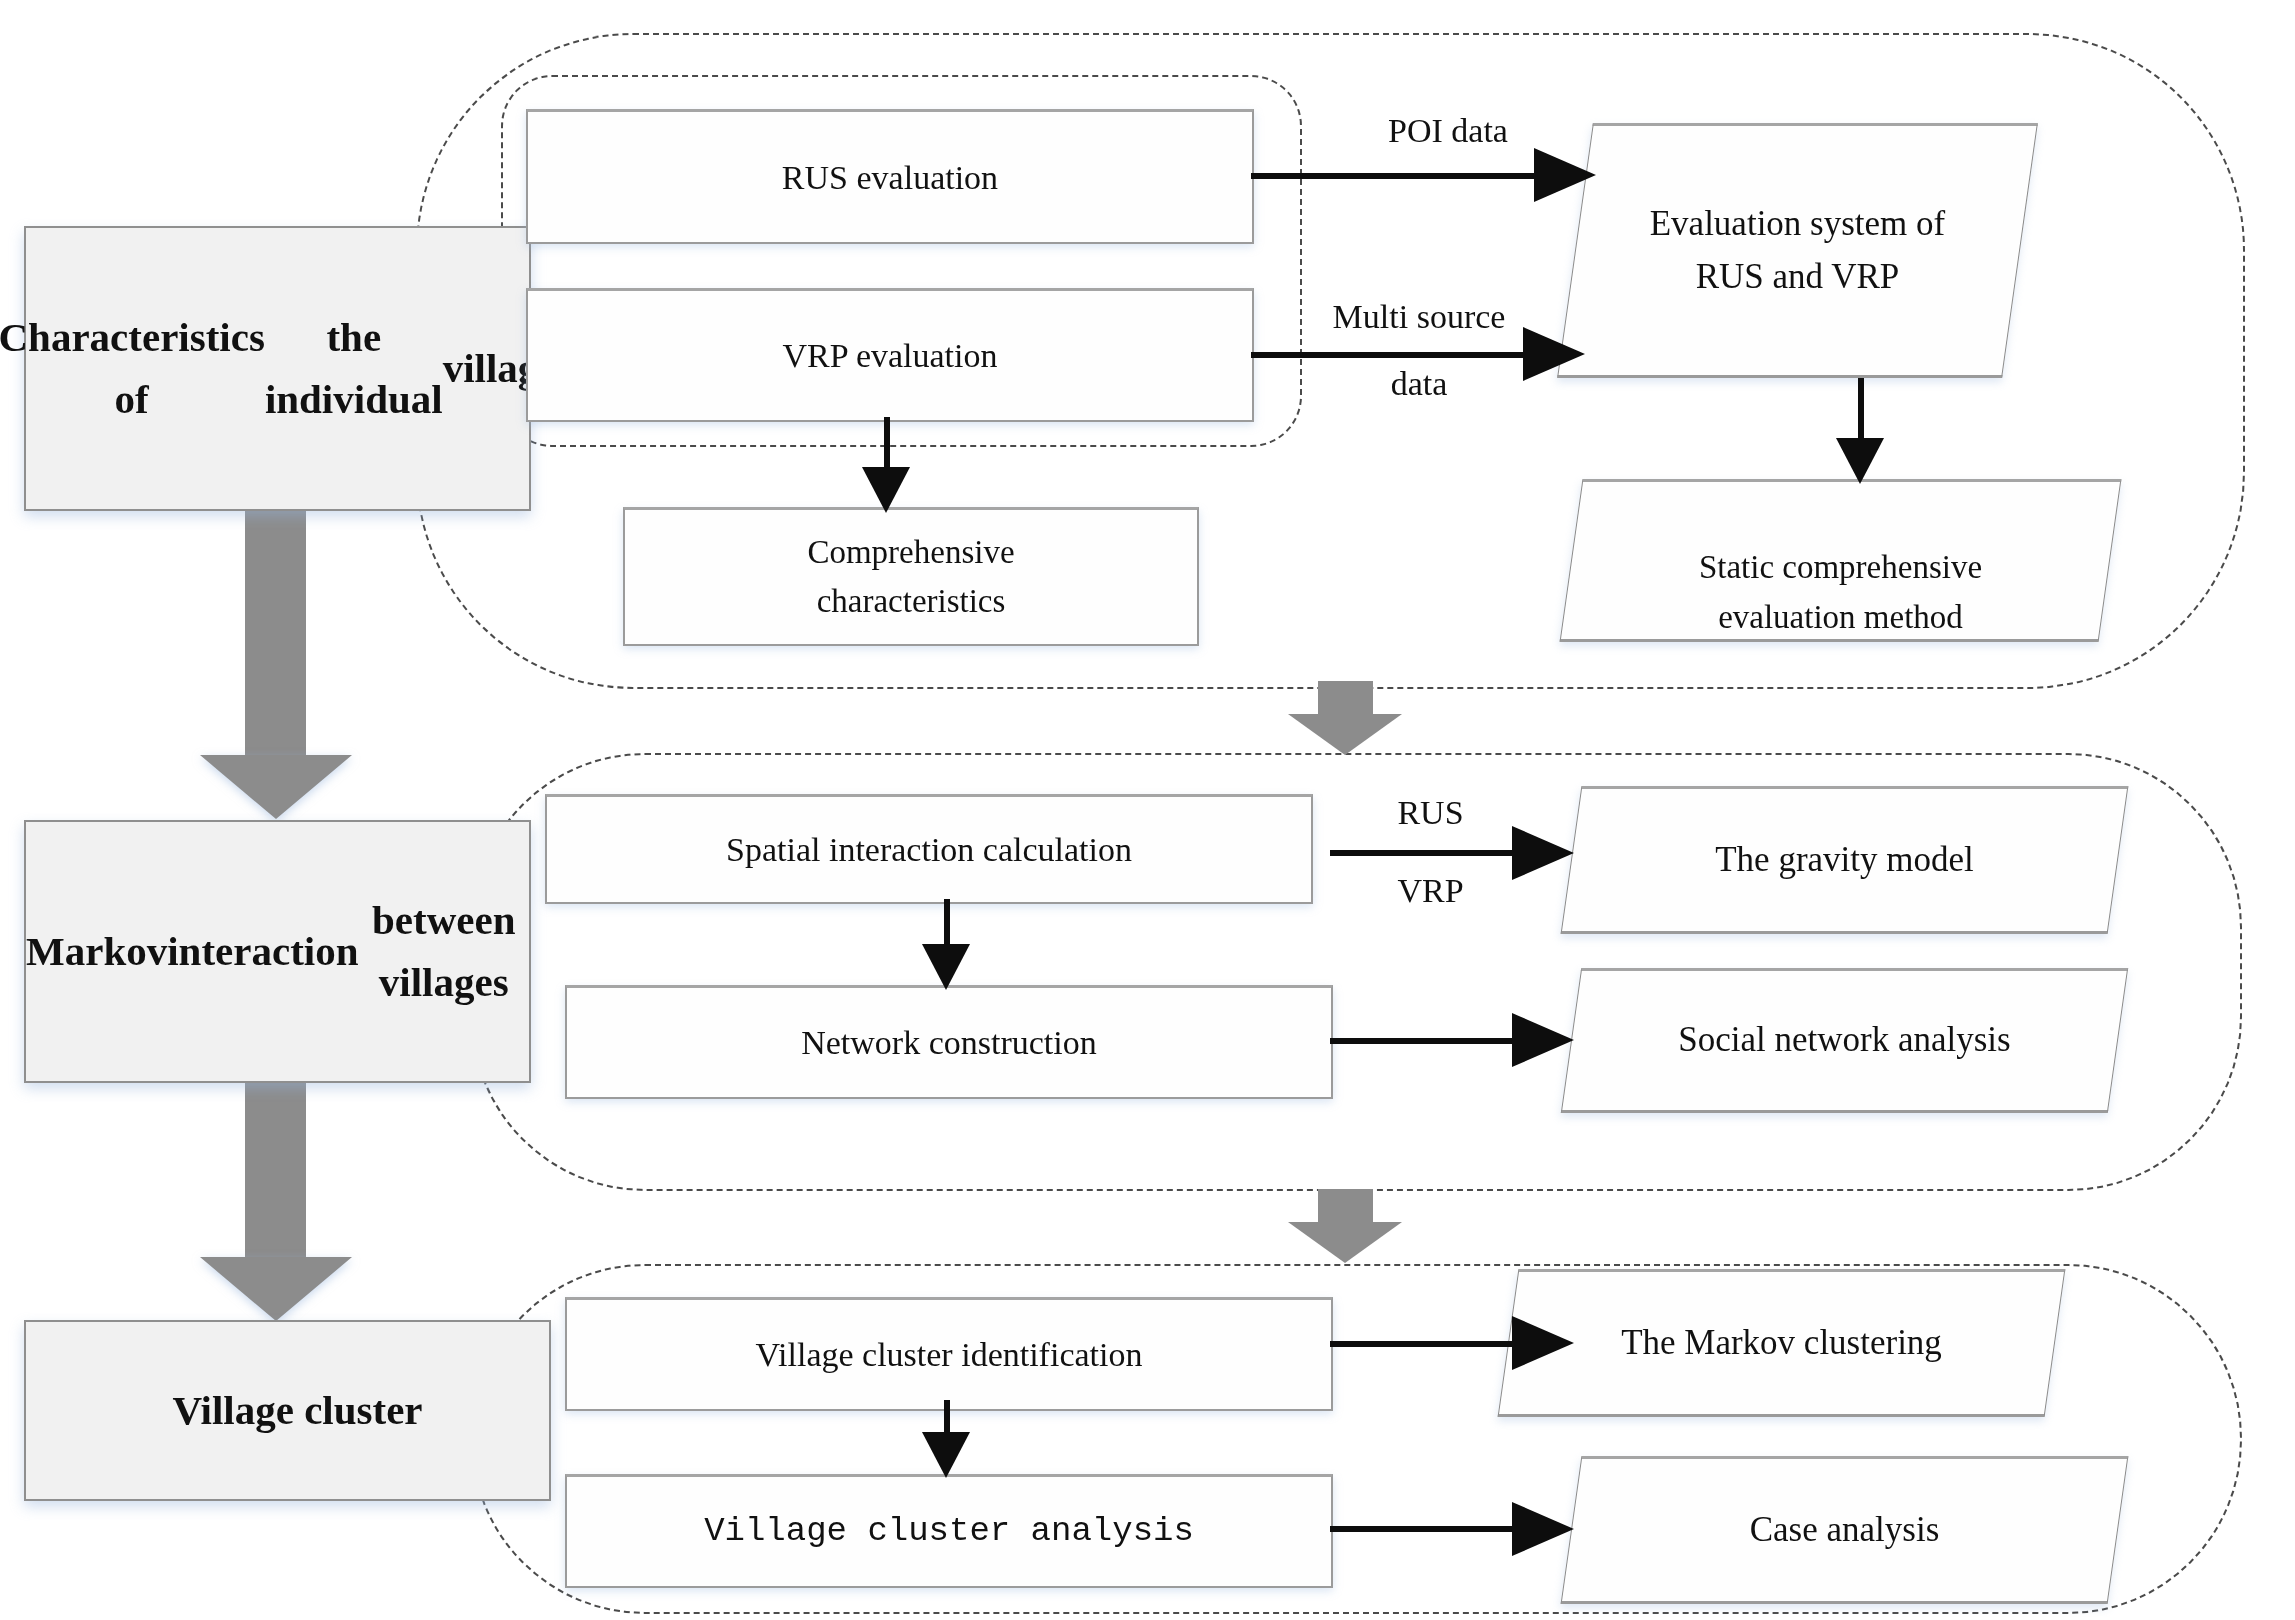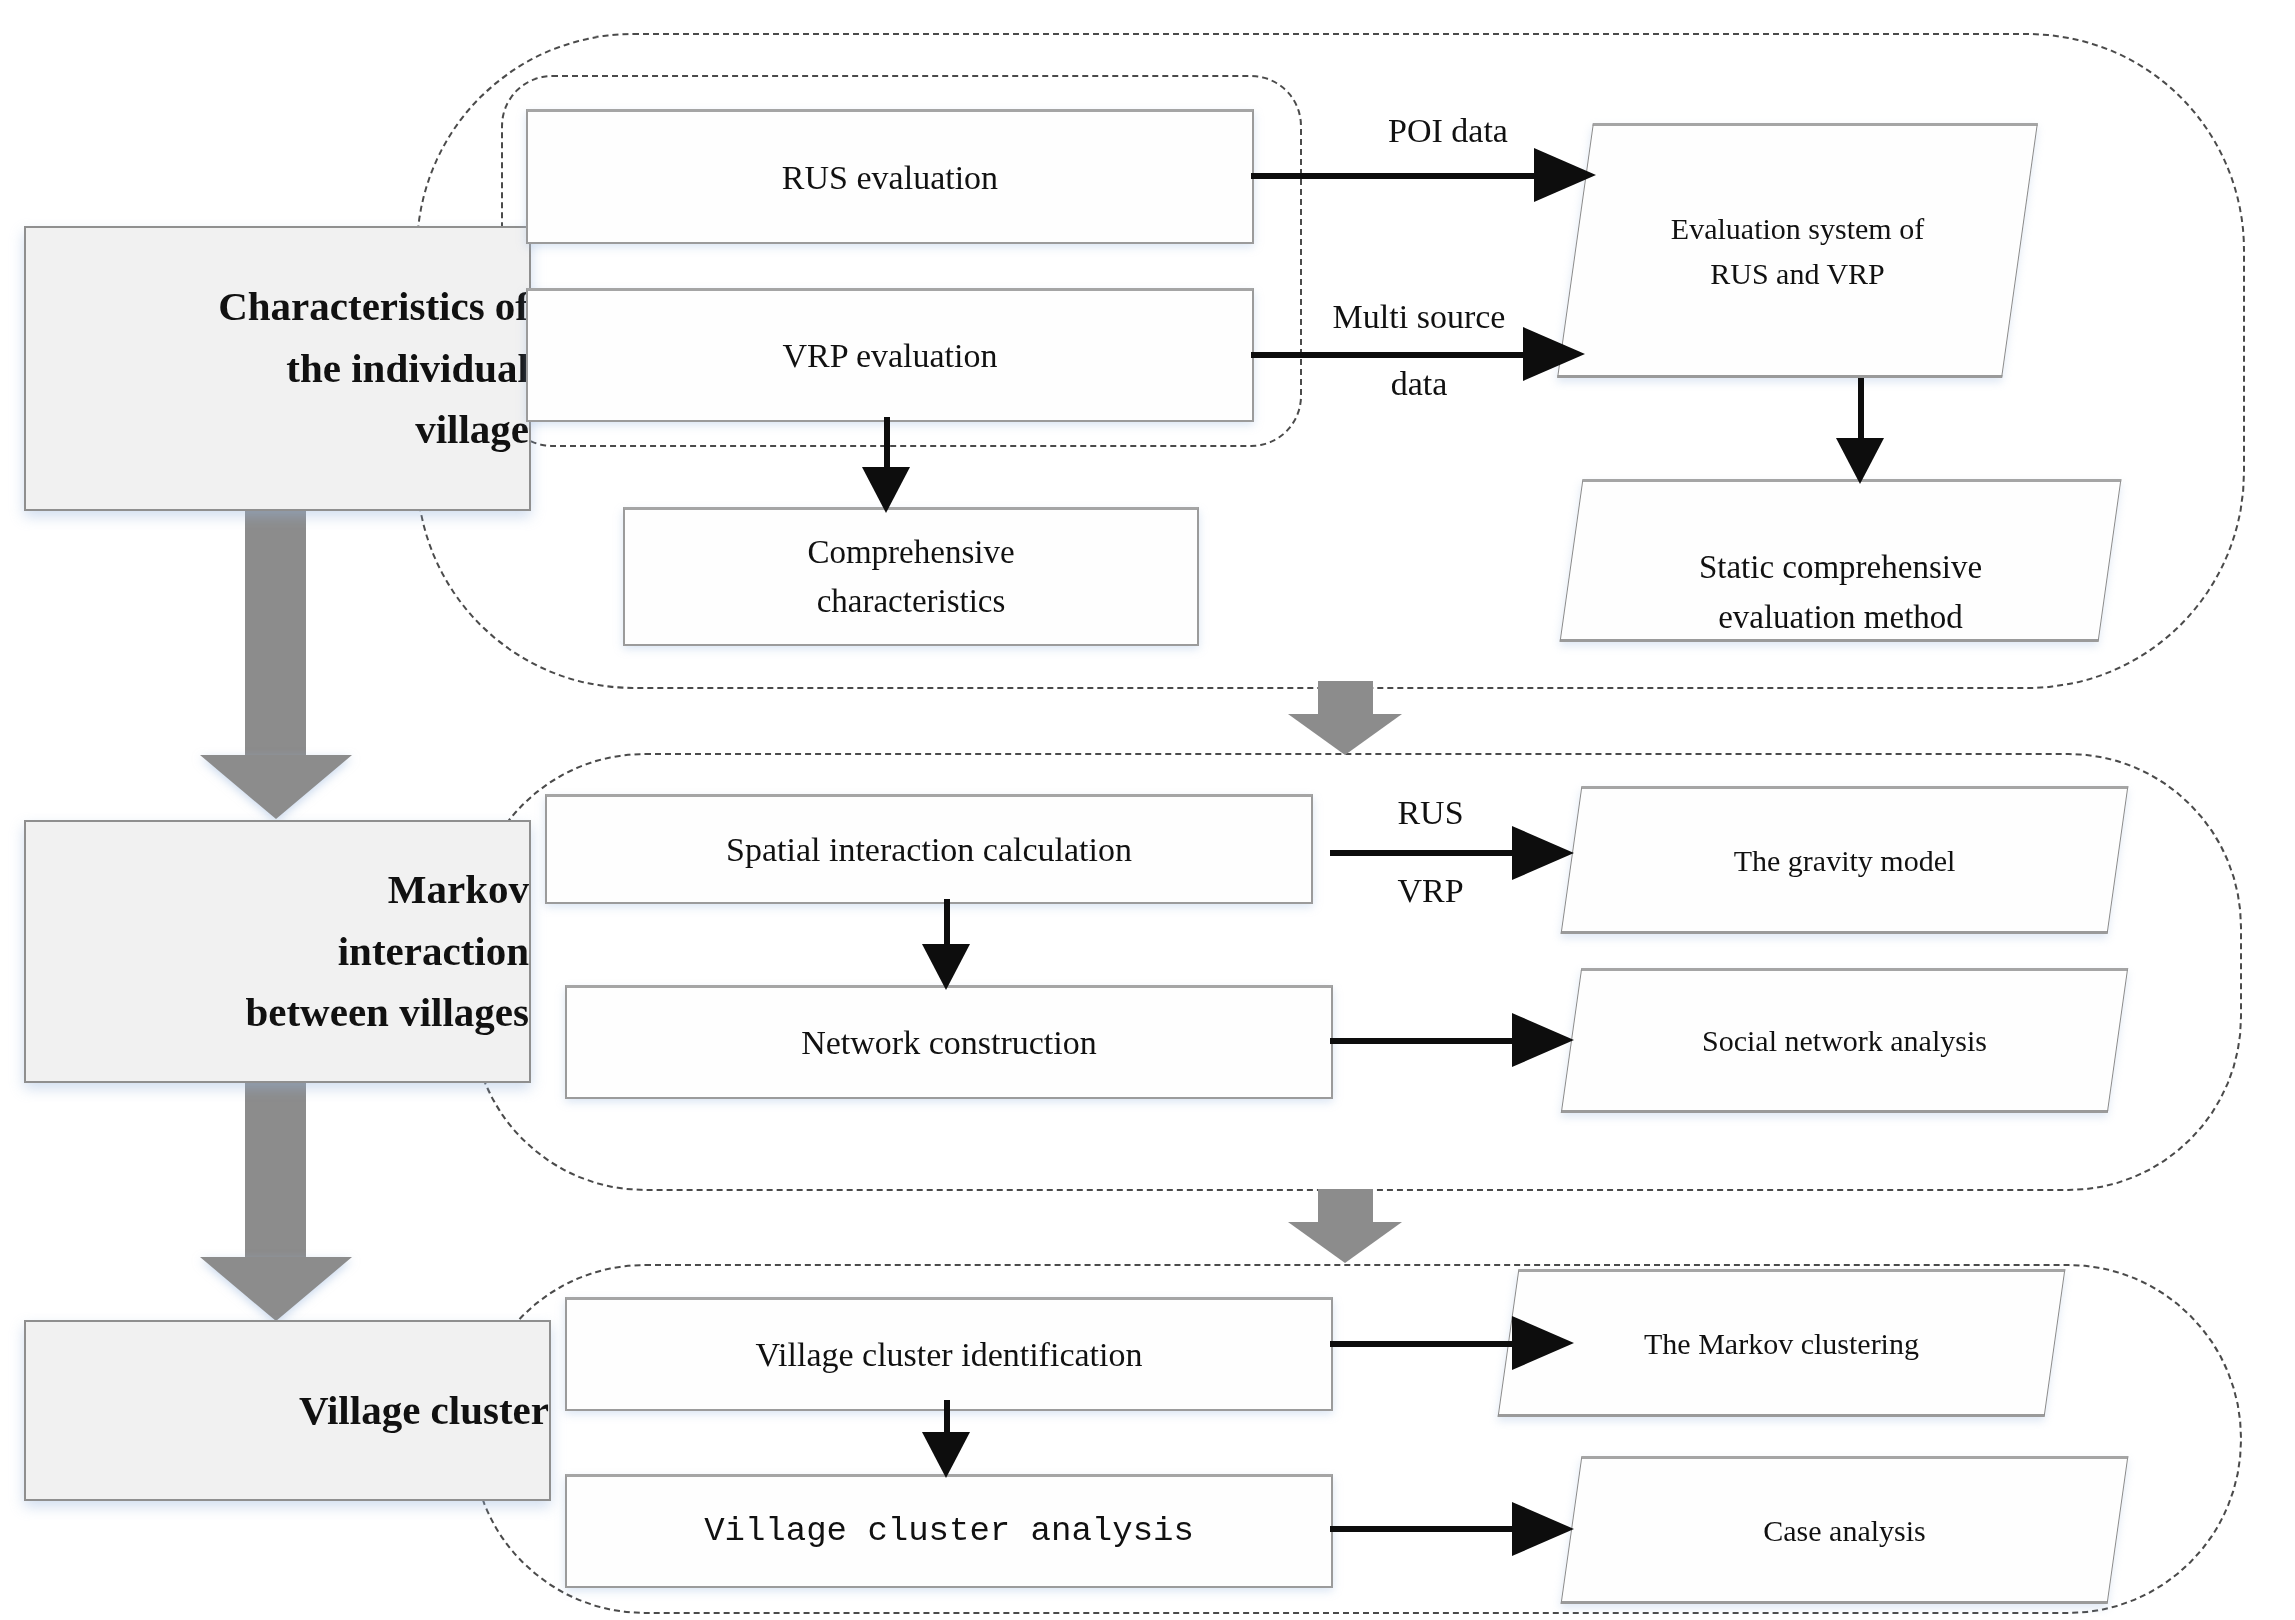--- a/index.html
+++ b/index.html
@@ -11,36 +11,36 @@
           font-family:"Liberation Serif","DejaVu Serif",serif;color:#111;}
   .abs{position:absolute;}
 
   
   .stage{border:2.9px dashed var(--dashed);background:transparent;z-index:1;}
   .inner-dashed{border:2.9px dashed var(--dashed);border-radius:51px;z-index:2;}
 
   
   .gray-box{background:var(--box-fill);border:2.2px solid var(--box-border);
             box-shadow:0 5.8px 13px rgba(150,180,220,.45);
-            display:flex;flex-direction:column;justify-content:center;align-items:flex-end;
+            display:flex;flex-direction:row;justify-content:center;align-items:center;
             font-weight:bold;font-size:41px;line-height:1.5;text-align:center;z-index:3;}
 
   
   .node{background:var(--node-fill);border:2.2px solid var(--node-border);border-top:3.6px solid #a5a5a5;
         box-shadow:0 4.3px 8.7px rgba(150,180,220,.35);
         display:flex;flex-direction:column;justify-content:center;align-items:center;
         font-size:34px;line-height:1.5;text-align:center;z-index:3;}
 
   
   .para{z-index:3;}
   .para .bg{position:absolute;left:0;top:0;right:0;bottom:0;transform:skewX(-8deg);
             background:var(--node-fill);border:1.4px solid #8a8a8a;border-top:3.6px solid #a5a5a5;
             border-bottom:3.6px solid #9a9a9a;box-shadow:0 4.3px 8.7px rgba(150,180,220,.3);}
   .para .txt{position:relative;width:100%;height:100%;display:flex;flex-direction:column;
-             justify-content:center;align-items:center;font-size:30px;line-height:1.5;text-align:center;}
+             justify-content:center;align-items:center;font-size:35px;line-height:1.5;text-align:center;}
 
   
   .hshaft{height:5.8px;background:var(--black);z-index:4;}
   .vshaft{width:5.8px;background:var(--black);z-index:4;}
   .head-right{width:0;height:0;border-style:solid;border-width:27.5px 0 27.5px 62px;
               border-color:transparent transparent transparent var(--black);z-index:4;}
   .head-down{width:0;height:0;border-style:solid;border-width:46px 24.6px 0 24.6px;
              border-color:var(--black) transparent transparent transparent;z-index:4;}
 
   

